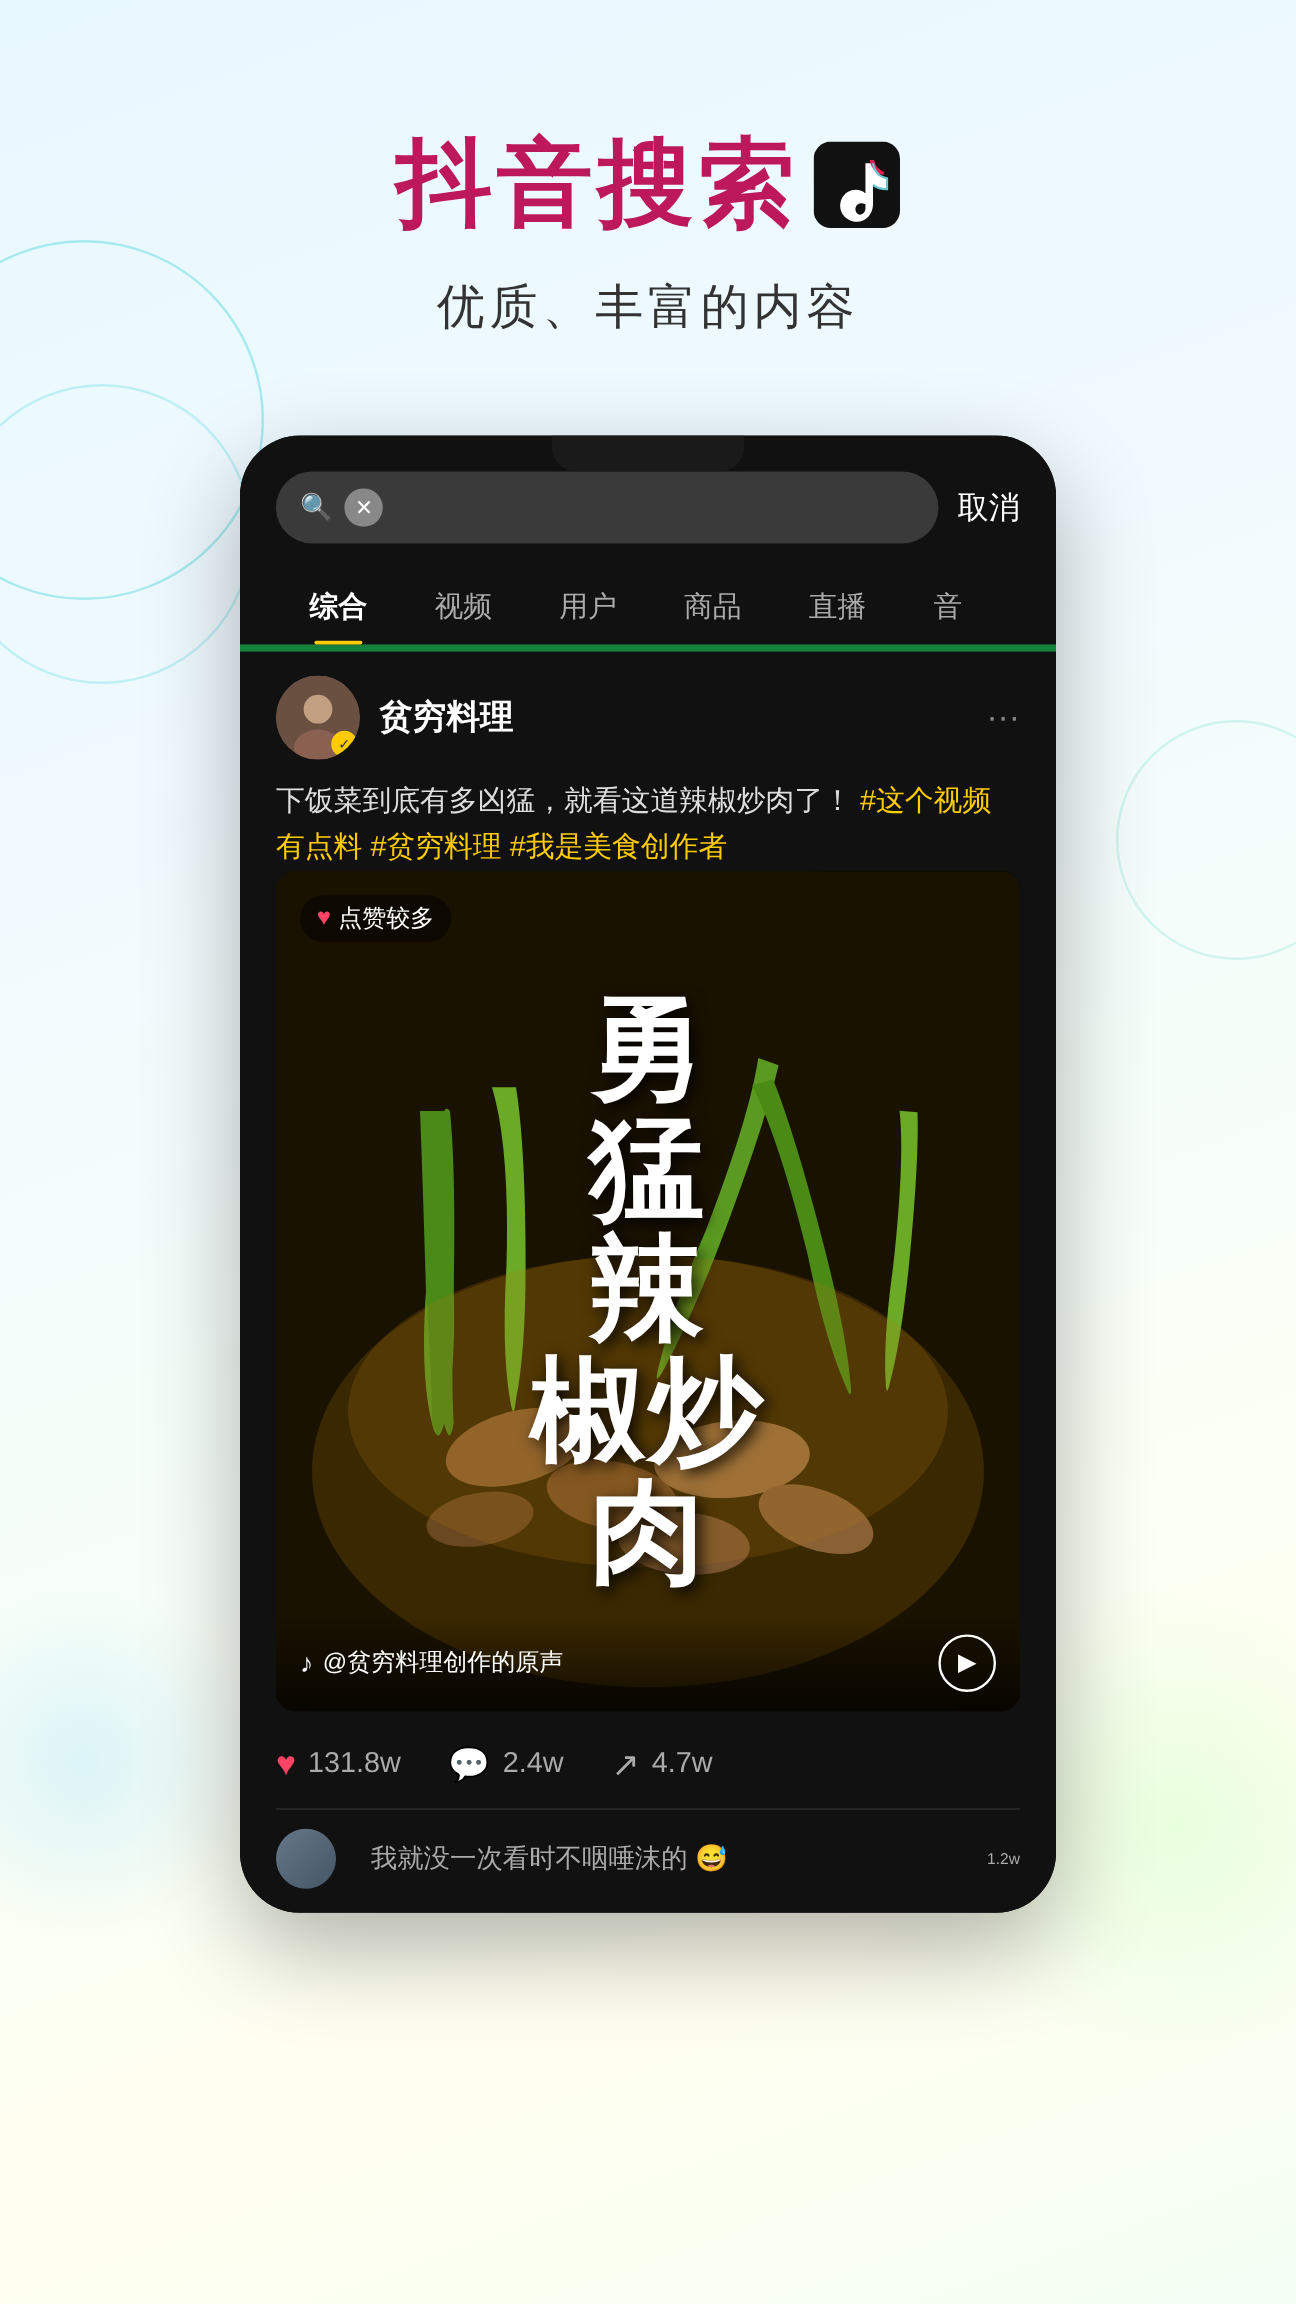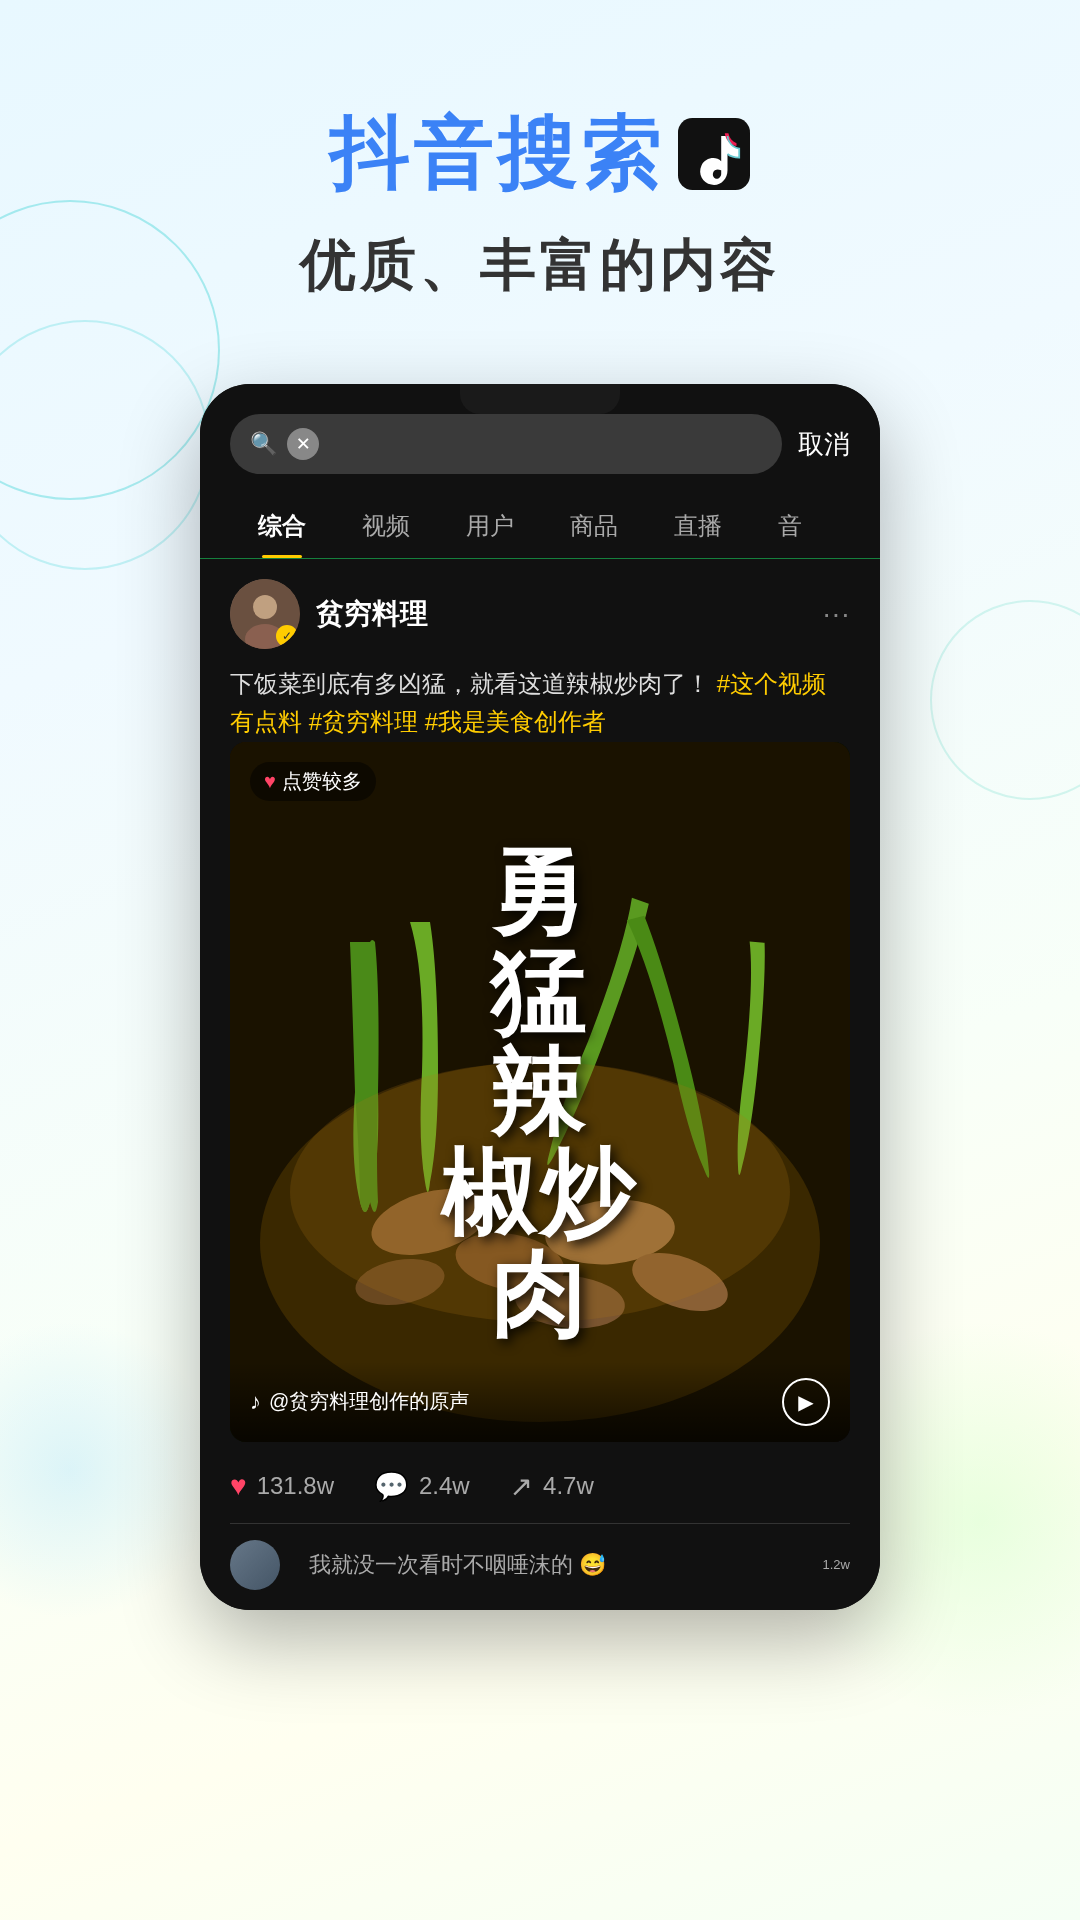--- a/index.html
+++ b/index.html
@@ -70,21 +70,21 @@
       text-align: center;
       padding-top: 100px;
       padding-bottom: 60px;
       position: relative;
       z-index: 2;
     }
 
     .app-title {
       font-size: 80px;
       font-weight: 900;
-      color: #3b82f6;
+      color: #be185d;
       letter-spacing: 4px;
       display: flex;
       align-items: center;
       justify-content: center;
       gap: 12px;
     }
 
     .tiktok-logo {
       width: 72px;
       height: 72px;
@@ -92,25 +92,25 @@
       align-items: center;
       justify-content: center;
     }
 
     .tiktok-logo svg {
       width: 72px;
       height: 72px;
     }
 
     .app-subtitle {
-      font-size: 56px;
+      font-size: 40px;
       color: #333;
       margin-top: 20px;
       letter-spacing: 4px;
-      font-weight: 700;
+      font-weight: 400;
     }
 
     
     .phone-wrapper {
       display: flex;
       justify-content: center;
       position: relative;
       z-index: 2;
       margin-top: 20px;
     }
@@ -185,21 +185,21 @@
     .search-cancel {
       color: #fff;
       font-size: 26px;
       white-space: nowrap;
     }
 
     
     .tabs {
       display: flex;
       padding: 0 30px;
-      border-bottom: 1px solid #15803d;
+      border-bottom: 6px solid #15803d;
       gap: 0;
     }
 
     .tab {
       padding: 16px 28px;
       color: #aaa;
       font-size: 24px;
       position: relative;
     }
 

